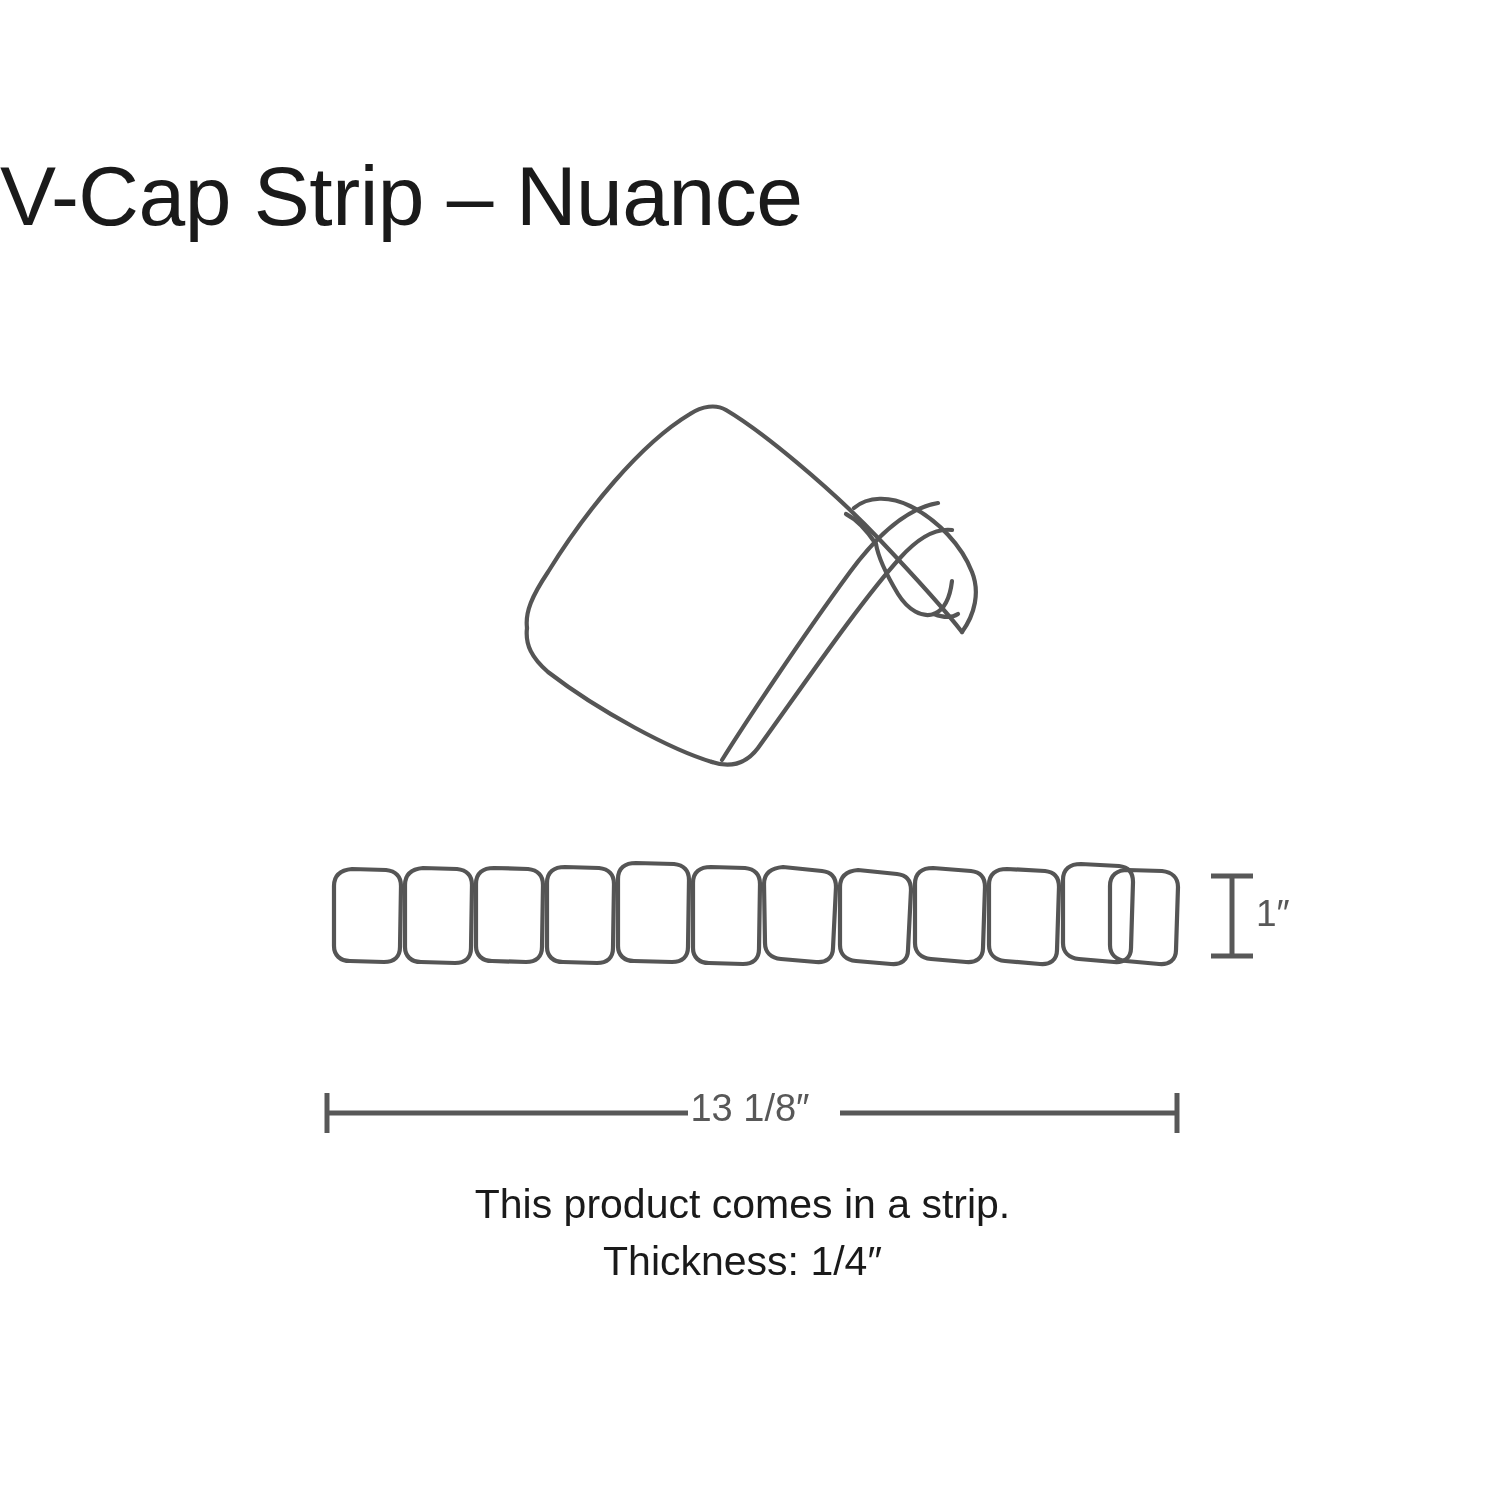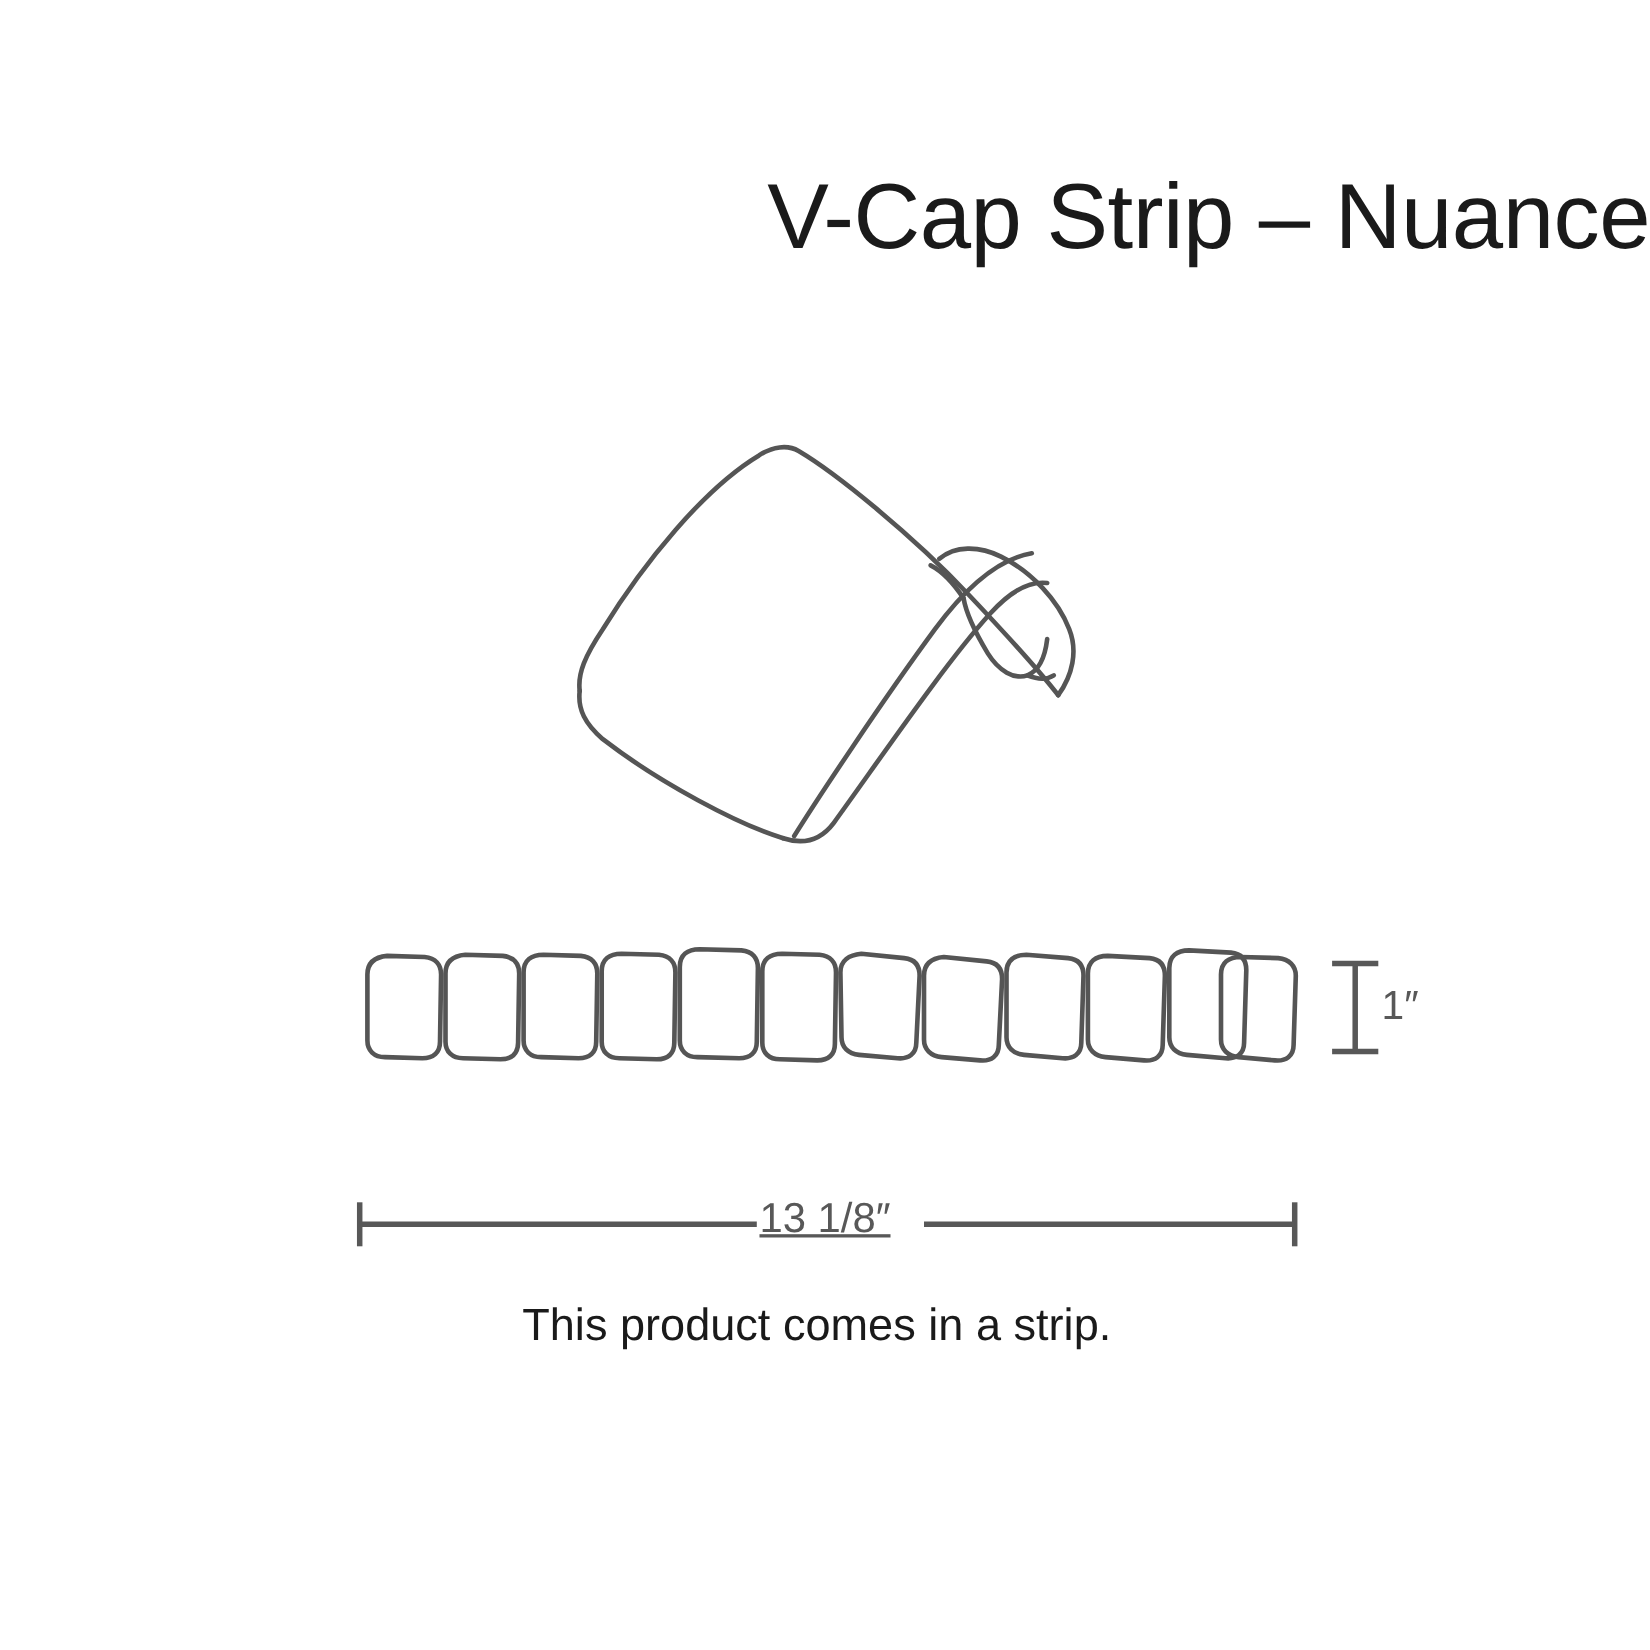--- a/index.html
+++ b/index.html
@@ -23,21 +23,21 @@
     height: 1500px;
     background: #ffffff;
   }
 
   
   .title-block {
     position: absolute;
     top: 152px;
     left: 0;
     width: 1500px;
-    text-align: right;
+    text-align: left;
   }
   .product-title {
     font-size: 84px;
     font-weight: 400;
     letter-spacing: -0.5px;
     line-height: 1.05;
     color: #1a1a1a;
     white-space: nowrap;
   }
 
@@ -67,21 +67,20 @@
   .dim-label.height-label {
     left: 1256px;
     top: 893px;
   }
   .dim-label.width-label {
     left: 0;
     top: 1087px;
     width: 1500px;
     text-align: center;
     font-size: 38px;
-    text-decoration: underline;
   }
 
   
   .caption-block {
     position: absolute;
     top: 1176px;
     left: 0;
     width: 1485px;
     text-align: center;
     color: #1a1a1a;
@@ -275,15 +274,16 @@
 
     </svg>
   </div>
 
   <div class="dim-label height-label">1″</div>
 
   <div class="dim-label width-label">13 1/8″</div>
 
   <div class="caption-block">
     <div class="caption-line">This product comes in a strip.</div>
+    <div class="caption-line">Thickness: 1/4″</div>
   </div>
 
 </div>
 
 </body></html>

